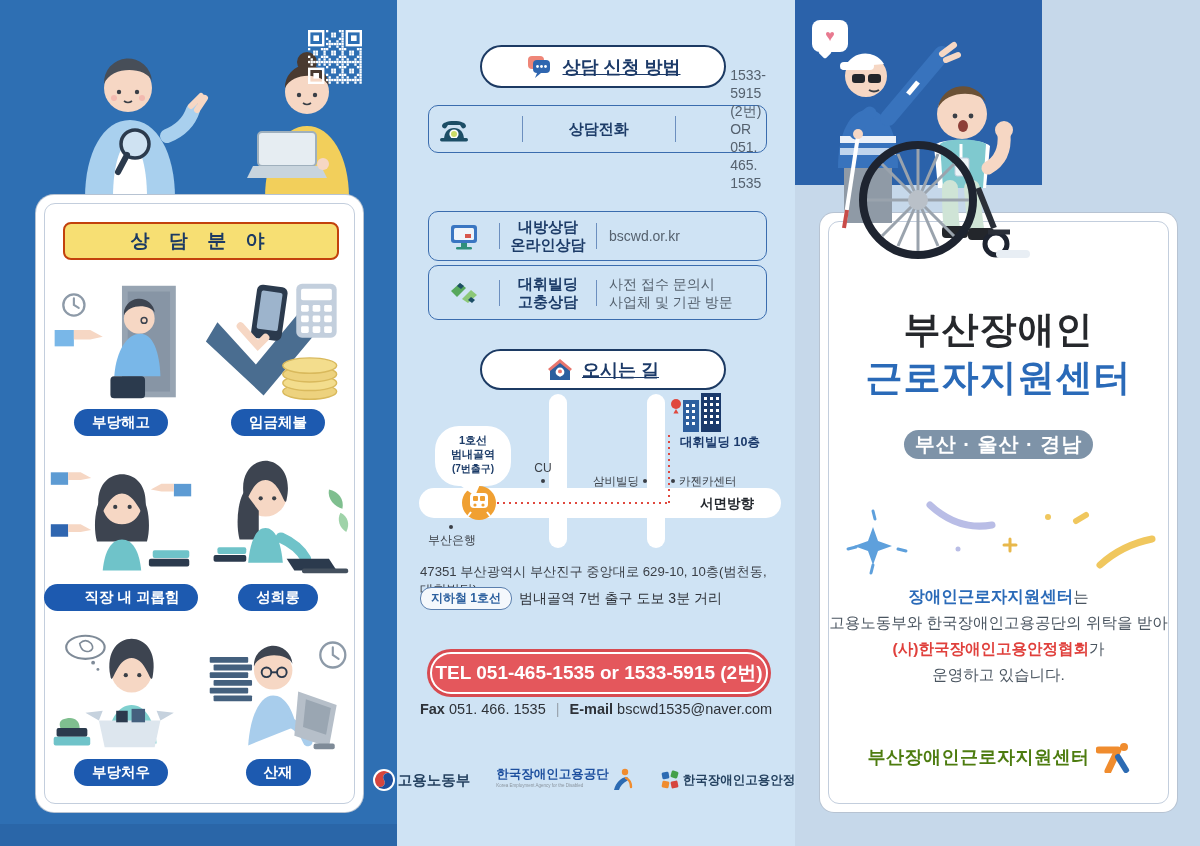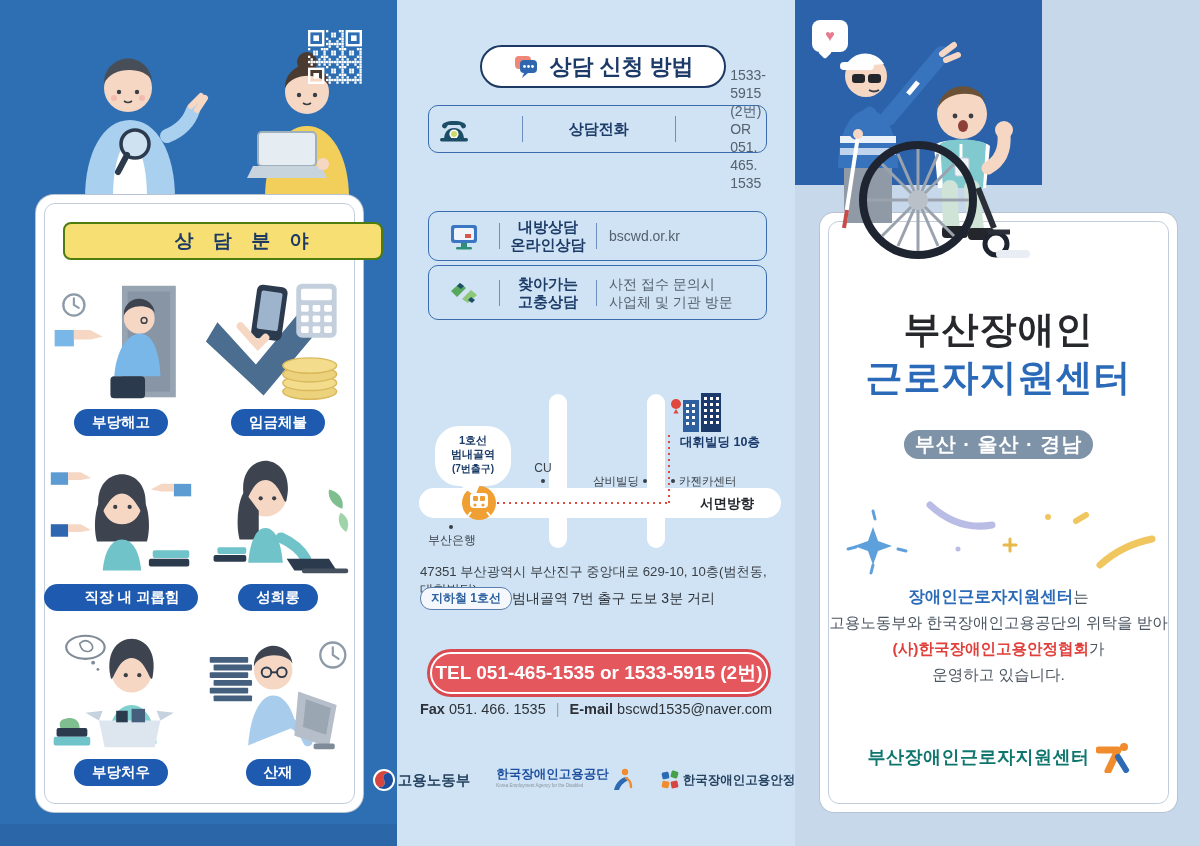--- a/index.html
+++ b/index.html
@@ -7,28 +7,28 @@
   .abs{position:absolute;}
   
   .panel-left{left:0;top:0;width:397px;height:846px;background:#2e6fb3;}
   .panel-mid{left:397px;top:0;width:398px;height:846px;background:#cfe3f4;}
   .panel-right{left:795px;top:0;width:405px;height:846px;background:#c6d8ea;}
   .left-foot{left:0;top:824px;width:397px;height:22px;background:#2a66a8;}
   
   .card{background:#fff;border-radius:18px;box-shadow:0 0 0 1px #b7c3d2;}
   .card::before{content:"";position:absolute;inset:8px;border:1px solid #c3cedd;border-radius:11px;pointer-events:none;}
   
-  .ytitle{background:#f7df73;border:2px solid #4d7c0f;border-radius:8px;display:flex;align-items:center;justify-content:center;
-          font-weight:bold;font-size:19px;letter-spacing:7px;color:#1c3a63;padding-left:44px;}
+  .ytitle{background:#f7df73;border:2px solid #c2410c;border-radius:8px;display:flex;align-items:center;justify-content:center;
+          font-weight:bold;font-size:19px;letter-spacing:7px;color:#1c3a63;}
   
   .bpill{background:#1d5ab0;border-radius:14px;color:#fff;font-weight:bold;font-size:14.5px;
          display:flex;align-items:center;justify-content:center;height:27px;padding:0 18px;white-space:nowrap;}
   
   .hpill{background:#fff;border:2px solid #1c3a63;border-radius:22px;display:flex;align-items:center;justify-content:center;gap:9px;
-         font-weight:bold;font-size:22px;color:#1c3a68;}
+         font-weight:bold;font-size:18px;color:#1c3a68;text-decoration:underline;}
   
   .irow{border:1.5px solid #3a6cae;border-radius:10px;display:flex;align-items:center;}
   .irow .icell{width:70px;display:flex;align-items:center;justify-content:center;}
   .irow .divider{width:1px;height:26px;background:#6c8fbf;}
   .irow .lcell{width:96px;text-align:center;font-weight:bold;font-size:15px;color:#1d3c68;line-height:18px;}
   .irow .vcell{flex:1;padding-left:12px;font-size:14px;color:#55616e;line-height:18px;}
   
   .telpill{background:#e4575c;border:2px solid #fff;box-shadow:0 0 0 3px #d84a50;border-radius:999px;
            display:flex;align-items:center;justify-content:center;color:#fff;font-weight:bold;font-size:19px;}
   .faxline{font-size:14.5px;color:#2e3238;text-align:center;}
@@ -37,21 +37,21 @@
   .spill{border:1.5px solid #5a7fae;border-radius:11px;background:#f4f8fc;color:#2b5f9e;font-size:12px;font-weight:bold;
          display:inline-flex;align-items:center;justify-content:center;height:21px;padding:0 10px;}
   .title1{font-size:37px;font-weight:800;color:#26282c;text-align:center;letter-spacing:1px;}
   .title2{font-size:37px;font-weight:800;color:#2a6ab8;text-align:center;letter-spacing:1px;}
   .regionbadge{background:#7e93a8;color:#fff;font-weight:bold;font-size:20px;border-radius:15px;height:29px;
                display:flex;align-items:center;justify-content:center;letter-spacing:1px;}
   .desc{text-align:center;font-size:15.5px;color:#4a5560;line-height:26px;}
   .desc .nm{color:#2a6ab8;font-weight:bold;font-size:16.5px;}
   .desc .rd{color:#e0403c;font-weight:bold;}
   .flogo{display:flex;align-items:center;justify-content:center;gap:6px;}
-  .flogo .t{font-size:18px;font-weight:bold;color:#0f766e;letter-spacing:0.5px;}
+  .flogo .t{font-size:18px;font-weight:bold;color:#4d7c0f;letter-spacing:0.5px;}
   
   .heartbub{width:36px;height:32px;background:#fff;border-radius:8px;display:flex;align-items:center;justify-content:center;
             color:#e87a90;font-size:16px;}
   .heartbub::after{content:"";position:absolute;left:8px;bottom:-5px;width:10px;height:10px;background:#fff;transform:rotate(45deg);border-radius:2px;}
   
   .logosrow{display:flex;align-items:center;justify-content:center;gap:26px;}
   .logo{display:flex;align-items:center;gap:2px;}
   .logo .lt{font-size:14.5px;font-weight:bold;color:#24415f;white-space:nowrap;}
   .logo .stack{display:flex;flex-direction:column;line-height:12px;}
   .logo .stack .k{font-size:12.5px;font-weight:bold;color:#1d4f9e;white-space:nowrap;}
@@ -460,30 +460,40 @@
       <div class="icell">
         <svg width="30" height="28" viewBox="0 0 30 28">
           <path d="M2 12l9-8 6 5-9 9z" fill="#57a85c"></path>
           <path d="M13 20l9-9 6 5-9 8z" fill="#8cc878"></path>
           <path d="M11 4l4 3-3 3-4-3z" fill="#1c4e66"></path>
           <path d="M22 18l4 3-3 3-4-3z" fill="#1c4e66"></path>
         </svg>
       </div>
       <div class="divider"></div>
       <div class="lcell">
-        <div>찾아가는</div>
+        <div>대휘빌딩</div>
           <div>고충상담</div>
       </div>
       <div class="divider"></div>
       <div class="vcell">
         <div>사전 접수 문의시</div>
           <div>사업체 및 기관 방문</div>
       </div>
     </div>
 
+    <div class="abs hpill" style="left:83px;top:349px;width:242px;height:37px;">
+      <svg width="26" height="24" viewBox="0 0 26 24">
+        <path d="M3 11l10-8 10 8v11H3z" fill="#2b5f9e"></path>
+        <path d="M1 11L13 1l12 10-2 2-10-8-10 8z" fill="#e8766d"></path>
+        <circle cx="13" cy="14" r="4.4" fill="#ffffff"></circle>
+        <circle cx="13" cy="13.4" r="2" fill="#e8766d"></circle>
+        <path d="M13 19l-2.4-3.4h4.8z" fill="#ffffff"></path>
+      </svg>
+      <span>오시는 길</span>
+    </div>
 
     <svg class="abs" style="left:0;top:388px;width:398px;height:172px;" viewBox="0 0 398 172">
       <rect x="152" y="6" width="18" height="154" rx="9" fill="#ffffff"></rect>
       <rect x="250" y="6" width="18" height="154" rx="9" fill="#ffffff"></rect>
       <rect x="22" y="100" width="362" height="30" rx="15" fill="#ffffff"></rect>
       <path d="M100 115H272" stroke="#e0483e" stroke-width="2" stroke-dasharray="2 4" fill="none"></path>
       <path d="M272 115V46" stroke="#e0483e" stroke-width="2" stroke-dasharray="2 4" fill="none"></path>
 
       <circle cx="82" cy="115" r="17" fill="#f0a032"></circle>
       <rect x="73" y="105" width="18" height="15" rx="4" fill="#ffffff"></rect>
@@ -542,21 +552,21 @@
       <text x="303" y="120" font-size="13.5" font-weight="bold" fill="#24282e">서면방향</text>
       <path d="M362 115h16" stroke="#ffffff" stroke-width="6" stroke-linecap="round"></path>
       <path d="M374 108l9 7-9 7z" fill="#ffffff"></path>
 
       <circle cx="54" cy="139" r="2" fill="#3a3f46"></circle>
       <text x="31" y="156" font-size="12" fill="#3a3f46">부산은행</text>
     </svg>
 
     <div class="abs" style="left:23px;top:563px;width:360px;font-size:13.2px;color:#3a3f46;">47351 부산광역시 부산진구 중앙대로 629-10, 10층(범천동, 대휘빌딩)</div>
 
-    <div class="abs" style="left:23px;top:587px;width:360px;display:flex;align-items:center;gap:0;">
+    <div class="abs" style="left:23px;top:587px;width:360px;display:flex;align-items:center;gap:7px;">
       <span class="spill">지하철 1호선</span>
       <span style="font-size:14px;color:#2e3238;">범내골역 7번 출구 도보 3분 거리</span>
     </div>
 
     <div class="abs telpill" style="left:33px;top:652px;width:334px;height:38px;">TEL 051-465-1535  or 1533-5915 (2번)</div>
 
     <div class="abs faxline" style="left:0;top:701px;width:398px;">
       <b>Fax</b>
       <span>051. 466. 1535</span>
       <span style="color:#9aa4ae;padding:0 6px;">|</span>

